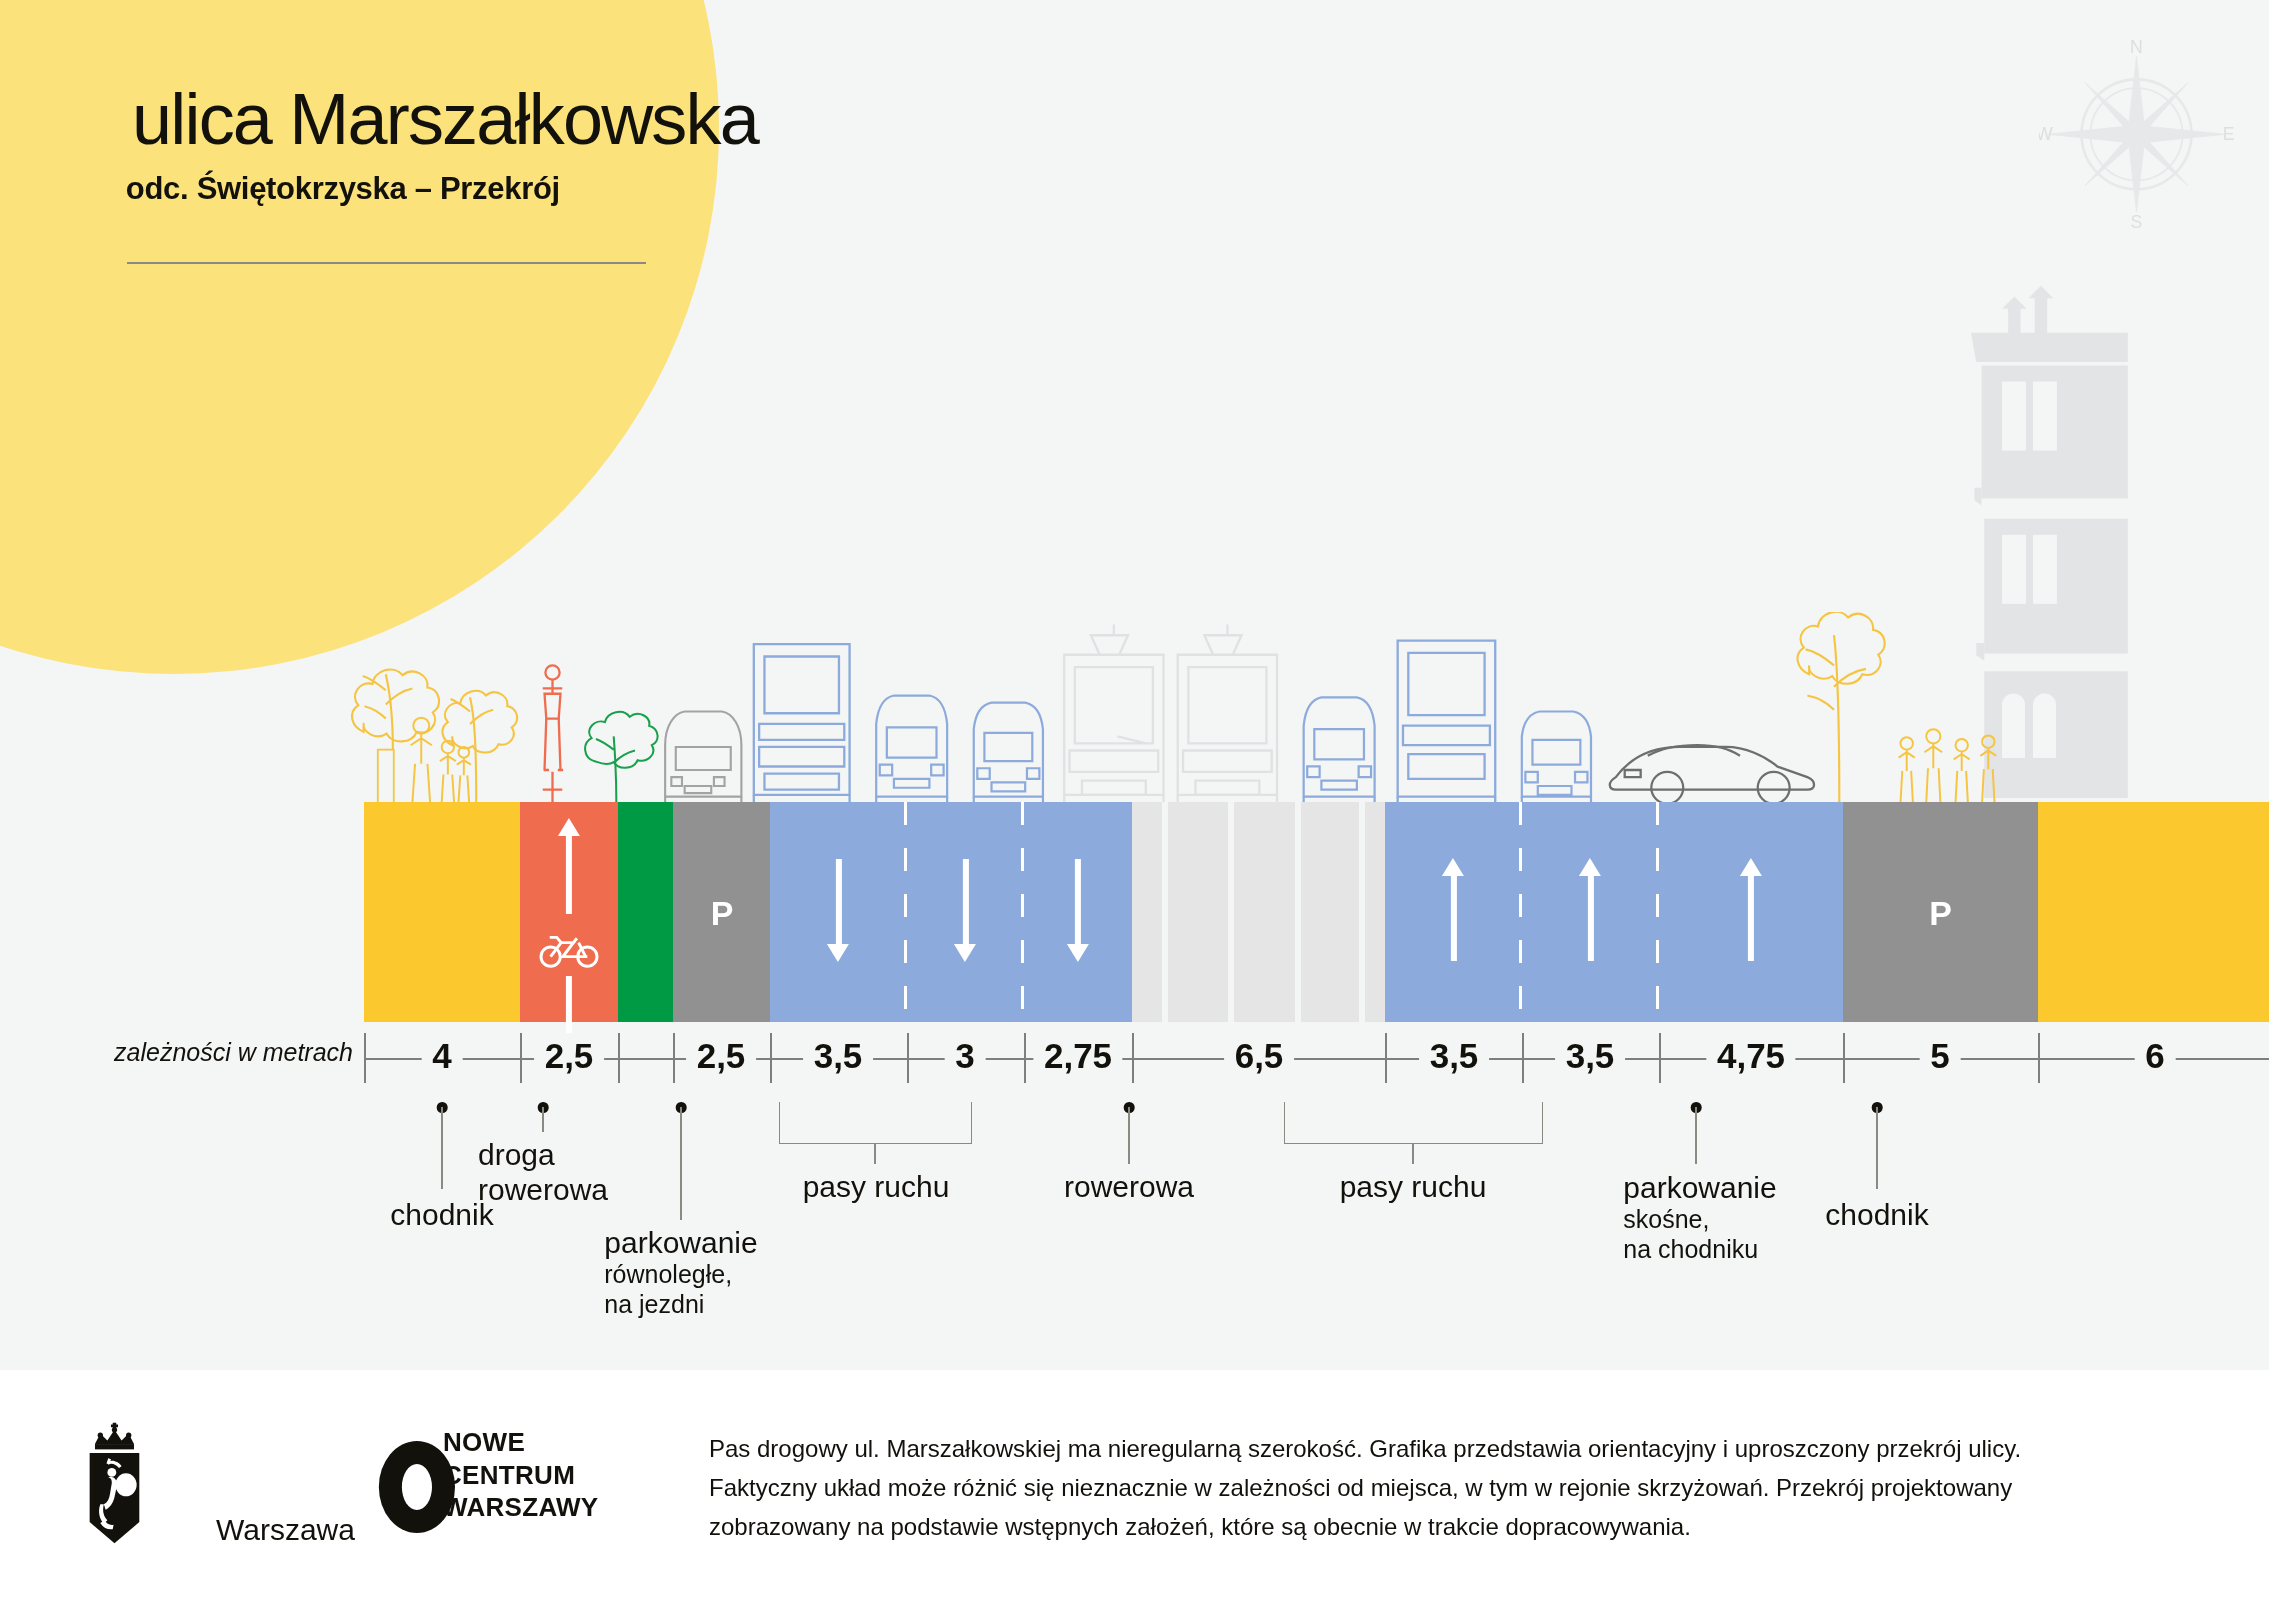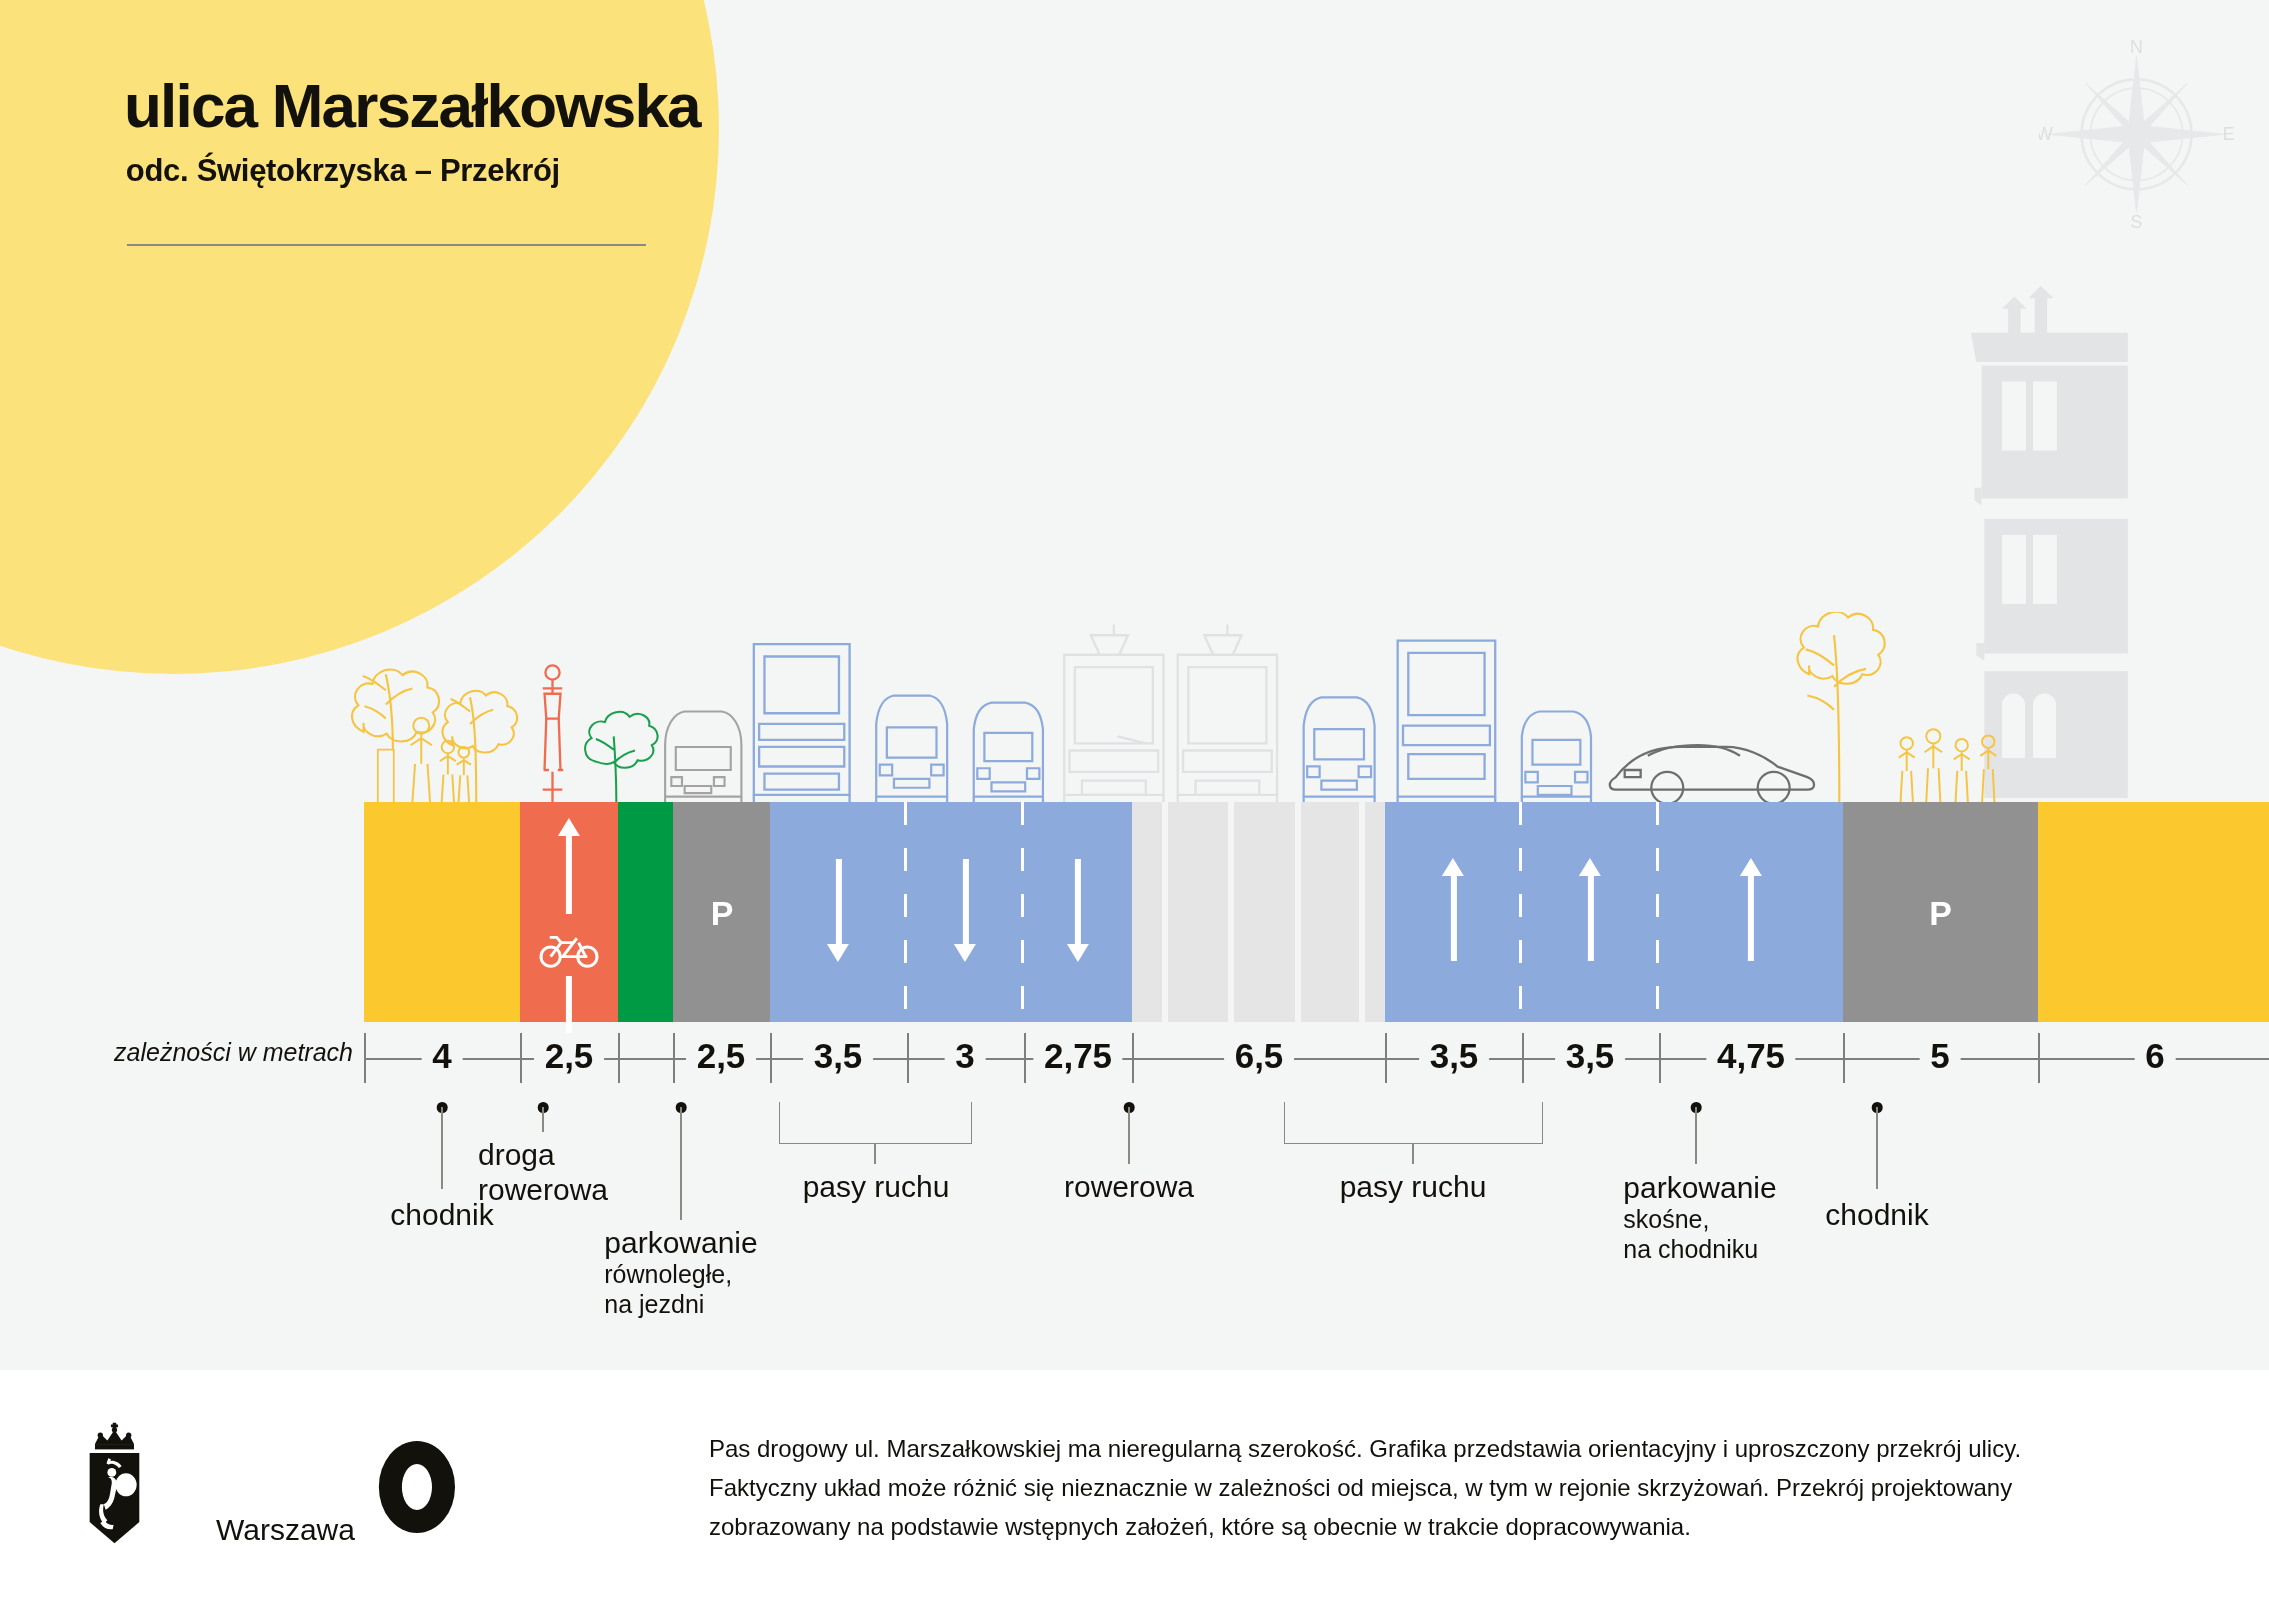--- a/index.html
+++ b/index.html
@@ -21,22 +21,22 @@
 
   
   .compass{position:absolute;left:2039px;top:35px;width:195px;height:195px;}
 
   
   .building{position:absolute;left:1955px;top:284px;width:257px;height:514px;}
 
   
   .header{position:absolute;left:124px;top:75px;width:1330px;}
   .title{
-    font-size:62px;font-weight:700;color:#13110C;letter-spacing:-1.8px;
-    line-height:1;margin:0;font-stretch:condensed;
+    font-size:72px;font-weight:400;color:#13110C;letter-spacing:-1.8px;
+    line-height:1;margin:8px;font-stretch:condensed;
   }
   .subtitle{
     font-size:31px;font-weight:700;color:#13110C;
     margin:16px 0 0 1.8px;letter-spacing:-0.3px;
   }
   .rule{
     width:519px;height:1.8px;background:#8A8A84;margin:55px 0 0 2.7px;
   }
   .section-label{
     font-size:43px;font-weight:400;color:#13110C;
@@ -470,18 +470,23 @@
       </svg>
       <div class="wlabel">Warszawa</div>
     </div>
 
     <div class="logo-ncw">
       <svg viewBox="0 0 290 140" width="257" height="124">
         <ellipse cx="45" cy="70" rx="43" ry="52" fill="#13110C"></ellipse>
         <ellipse cx="45" cy="70" rx="17" ry="26" fill="#FFFFFF"></ellipse>
       </svg>
     </div>
+    <div class="logo-ncw-text">
+      <div>NOWE</div>
+      <div>CENTRUM</div>
+      <div>WARSZAWY</div>
+    </div>
 
     <div class="foot-text">Pas drogowy ul. Marszałkowskiej ma nieregularną szerokość. Grafika przedstawia orientacyjny i uproszczony przekrój ulicy. Faktyczny układ może różnić się nieznacznie w zależności od miejsca, w tym w rejonie skrzyżowań. Przekrój projektowany zobrazowany na podstawie wstępnych założeń, które są obecnie w trakcie dopracowywania.</div>
   </div>
 
 </div>
 
 
 </body></html>

